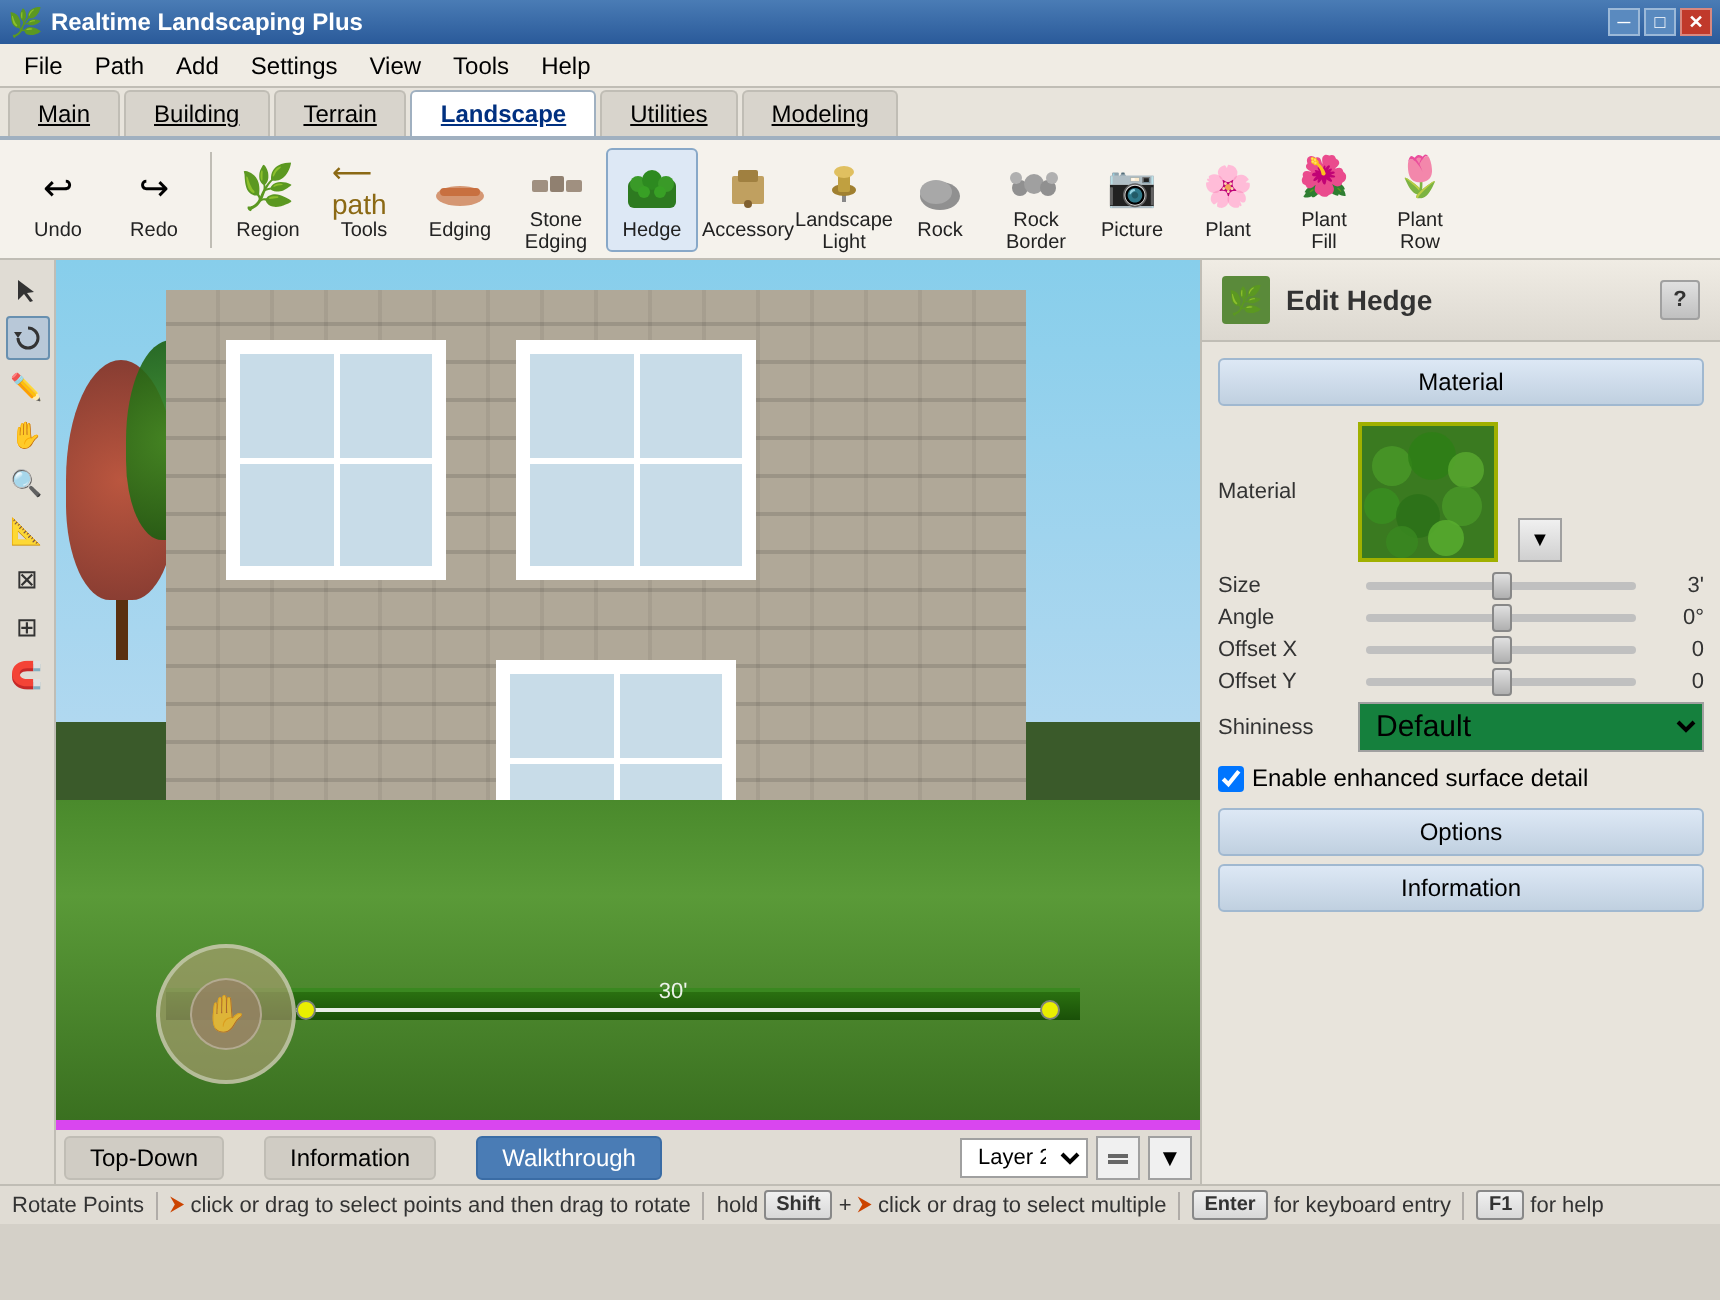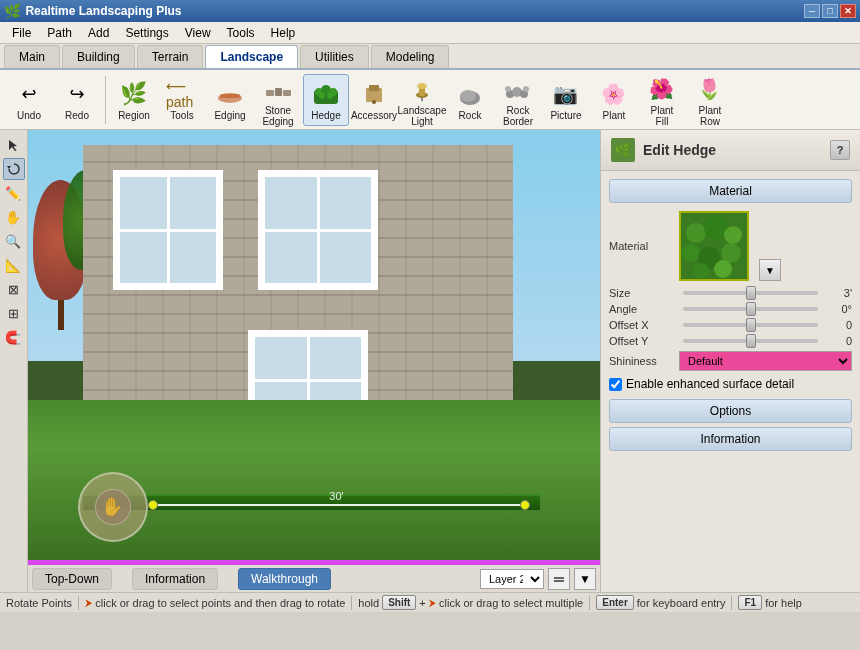--- a/index.html
+++ b/index.html
@@ -40,20 +40,21 @@
       height: 26px;
       background: #e8e4dc;
       border-bottom: 2px solid #a0b0c0;
       display: flex; align-items: flex-end; padding: 0 4px;
     }
     .top-tab {
       padding: 4px 14px; cursor: pointer; font-size: 12px;
       border: 1px solid #c0bdb5; border-bottom: none;
       background: #d8d4cc; margin-right: 2px;
       border-radius: 3px 3px 0 0;
+      text-decoration: underline;
     }
     .top-tab.active {
       background: #ffffff; border-color: #a0b0c0; font-weight: bold; color: #003080;
     }
 
     
     #toolbar {
       height: 60px;
       background: #f5f2ec;
       border-bottom: 1px solid #c0bdb5;
@@ -229,21 +230,21 @@
       position: absolute; top: -5px; transform: translateX(-50%);
     }
     .slider-value { width: 30px; font-size: 11px; text-align: right; color: #333; }
 
     .dropdown-row {
       display: flex; align-items: center; margin-bottom: 6px;
     }
     .dropdown-label { width: 70px; font-size: 11px; color: #333; flex-shrink: 0; }
     .panel-dropdown {
       flex: 1; padding: 2px 4px; border: 1px solid #a0a0a0;
-      background: #ec4899; font-size: 11px;
+      background: #15803d; font-size: 15px;
     }
 
     .checkbox-row {
       display: flex; align-items: center; margin-bottom: 8px; gap: 4px;
     }
     .panel-checkbox { width: 13px; height: 13px; }
 
     .panel-btn {
       width: 100%; padding: 4px; text-align: center;
       background: linear-gradient(to bottom, #dde8f5, #c0d0e0);

